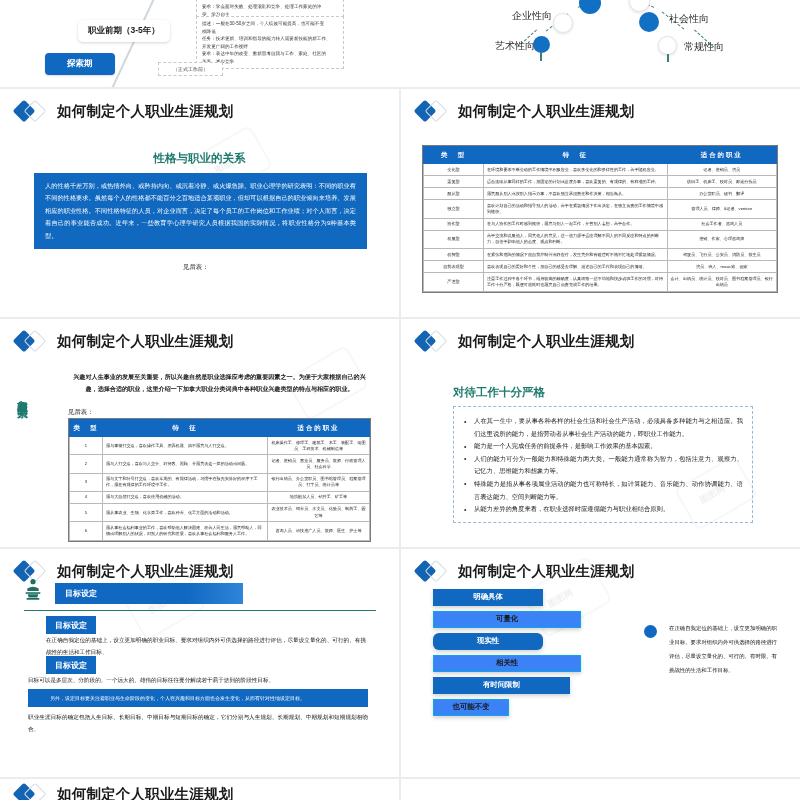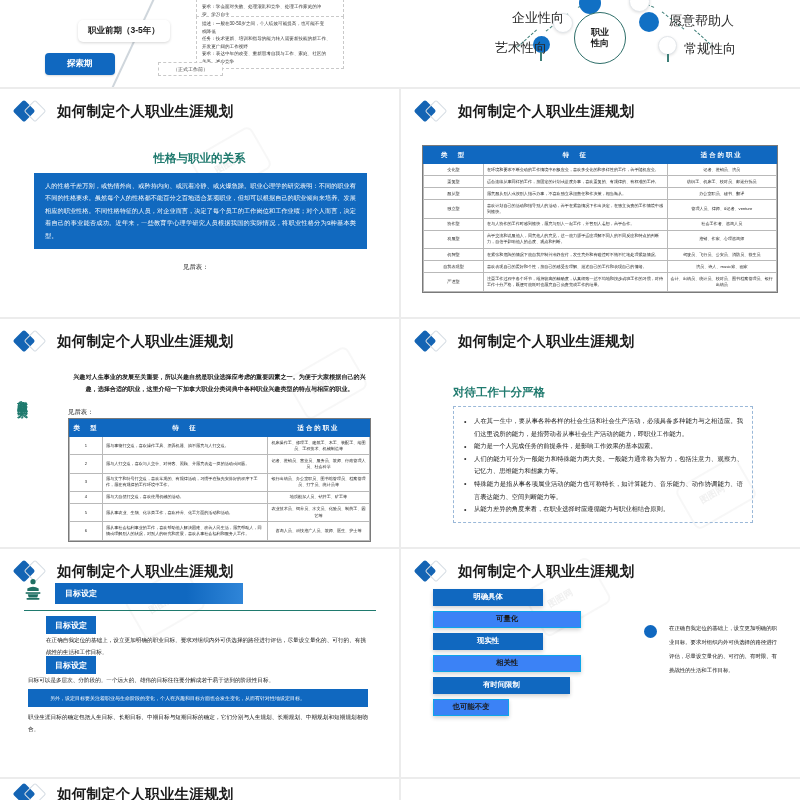--- a/index.html
+++ b/index.html
@@ -71,21 +71,21 @@
   }
 
   
   .vent { position: absolute; inset: 0; }
   .node-dot {
     position: absolute; border-radius: 50%;
   }
   .node-dot.fill { background: #1170c4; }
   .node-dot.hollow { background: #fff; border: 1px solid #e2e6ea; box-shadow: 0 1px 3px rgba(0,0,0,.12); }
   .node-lbl {
-    position: absolute; font-size: 13px; color: #2a2a2a; white-space: nowrap; text-align: right;
+    position: absolute; font-size: 10px; color: #2a2a2a; white-space: nowrap; text-align: right;
   }
   .center-circle {
     position: absolute; width: 52px; height: 52px; border-radius: 50%;
     border: 1.3px solid #2f6f6a; display: flex; flex-direction: column;
     align-items: center; justify-content: center;
     font-size: 9px; font-weight: bold; color: #1a1a1a; line-height: 1.25;
   }
   .conn { position: absolute; border-top: 1.2px dashed #3d7e77; }
   .stem { position: absolute; width: 1.6px; background: #3d7e77; }
 
@@ -226,30 +226,26 @@
       <div class="stem" style="left:139px; top:52px; height:9px;"></div>
       <div class="node-lbl" style="left:94px; top:39px;">艺术性向</div>
 
       <div class="node-dot hollow" style="left:152px; top:13px; width:20px; height:20px;"></div>
       <div class="node-lbl" style="left:111px; top:9px;">企业性向</div>
 
       <div class="node-dot fill" style="left:178px; top:-8px; width:22px; height:22px;"></div>
       <div class="node-dot hollow" style="left:228px; top:-9px; width:21px; height:21px;"></div>
 
       <div class="node-dot fill" style="left:238px; top:12px; width:20px; height:20px;"></div>
-      <div class="node-lbl" style="left:268px; top:12px;">愿意帮助人</div>
+      <div class="node-lbl" style="left:268px; top:12px;">社会性向</div>
 
       <div class="node-dot hollow" style="left:257px; top:36px; width:19px; height:19px;"></div>
       <div class="stem" style="left:266px; top:54px; height:8px;"></div>
       <div class="node-lbl" style="left:283px; top:40px;">常规性向</div>
 
-      <div class="center-circle" style="left:173px; top:12px;">
-        <span>职业</span>
-        <span>性向</span>
-      </div>
     </div>
   </div>
 
   <div class="slide s-1l">
     <div class="hdr">
       <div class="dia-wrap">
         <div class="dia"></div>
         <div class="dia ghost"></div>
       </div>
       <div class="hdr-title">如何制定个人职业生涯规划</div>
@@ -480,21 +476,21 @@
       </div>
       <div class="hdr-title">如何制定个人职业生涯规划</div>
     </div>
 
     <div class="wm-ring" style="left:128px; top:22px; width:76px; height:52px;"></div>
     <div class="wm" style="left:146px; top:43px;">图图网</div>
 
     <div id="smart" style="position:absolute; left:32px; top:40px; width:190px;">
         <div class="smart-row f" style="width: 58%;">明确具体</div>
         <div class="smart-row e" style="width: 78%;">可量化</div>
-        <div class="smart-row f" style="width: 58%;">现实性</div>
+        <div class="smart-row f" style="width: 58%; border-radius: 6px;">现实性</div>
         <div class="smart-row e" style="width: 78%; font-family: Liberation Mono, monospace;">相关性</div>
         <div class="smart-row f" style="width: 72%;">有时间限制</div>
         <div class="smart-row e" style="width: 40%;">也可能不变</div>
       </div>
 
     <div class="big-dot" style="left:243px; top:76px;"></div>
     <div class="right-para" style="position:absolute; left:268px; top:72px; width:108px;">在正确自我定位的基础上，设立更加明确的职业目标。要求对组织内外可供选择的路径进行评估，尽量设立量化的、可行的、有时限、有挑战性的生活和工作目标。</div>
   </div>
 
   <div class="slide s-4l">

